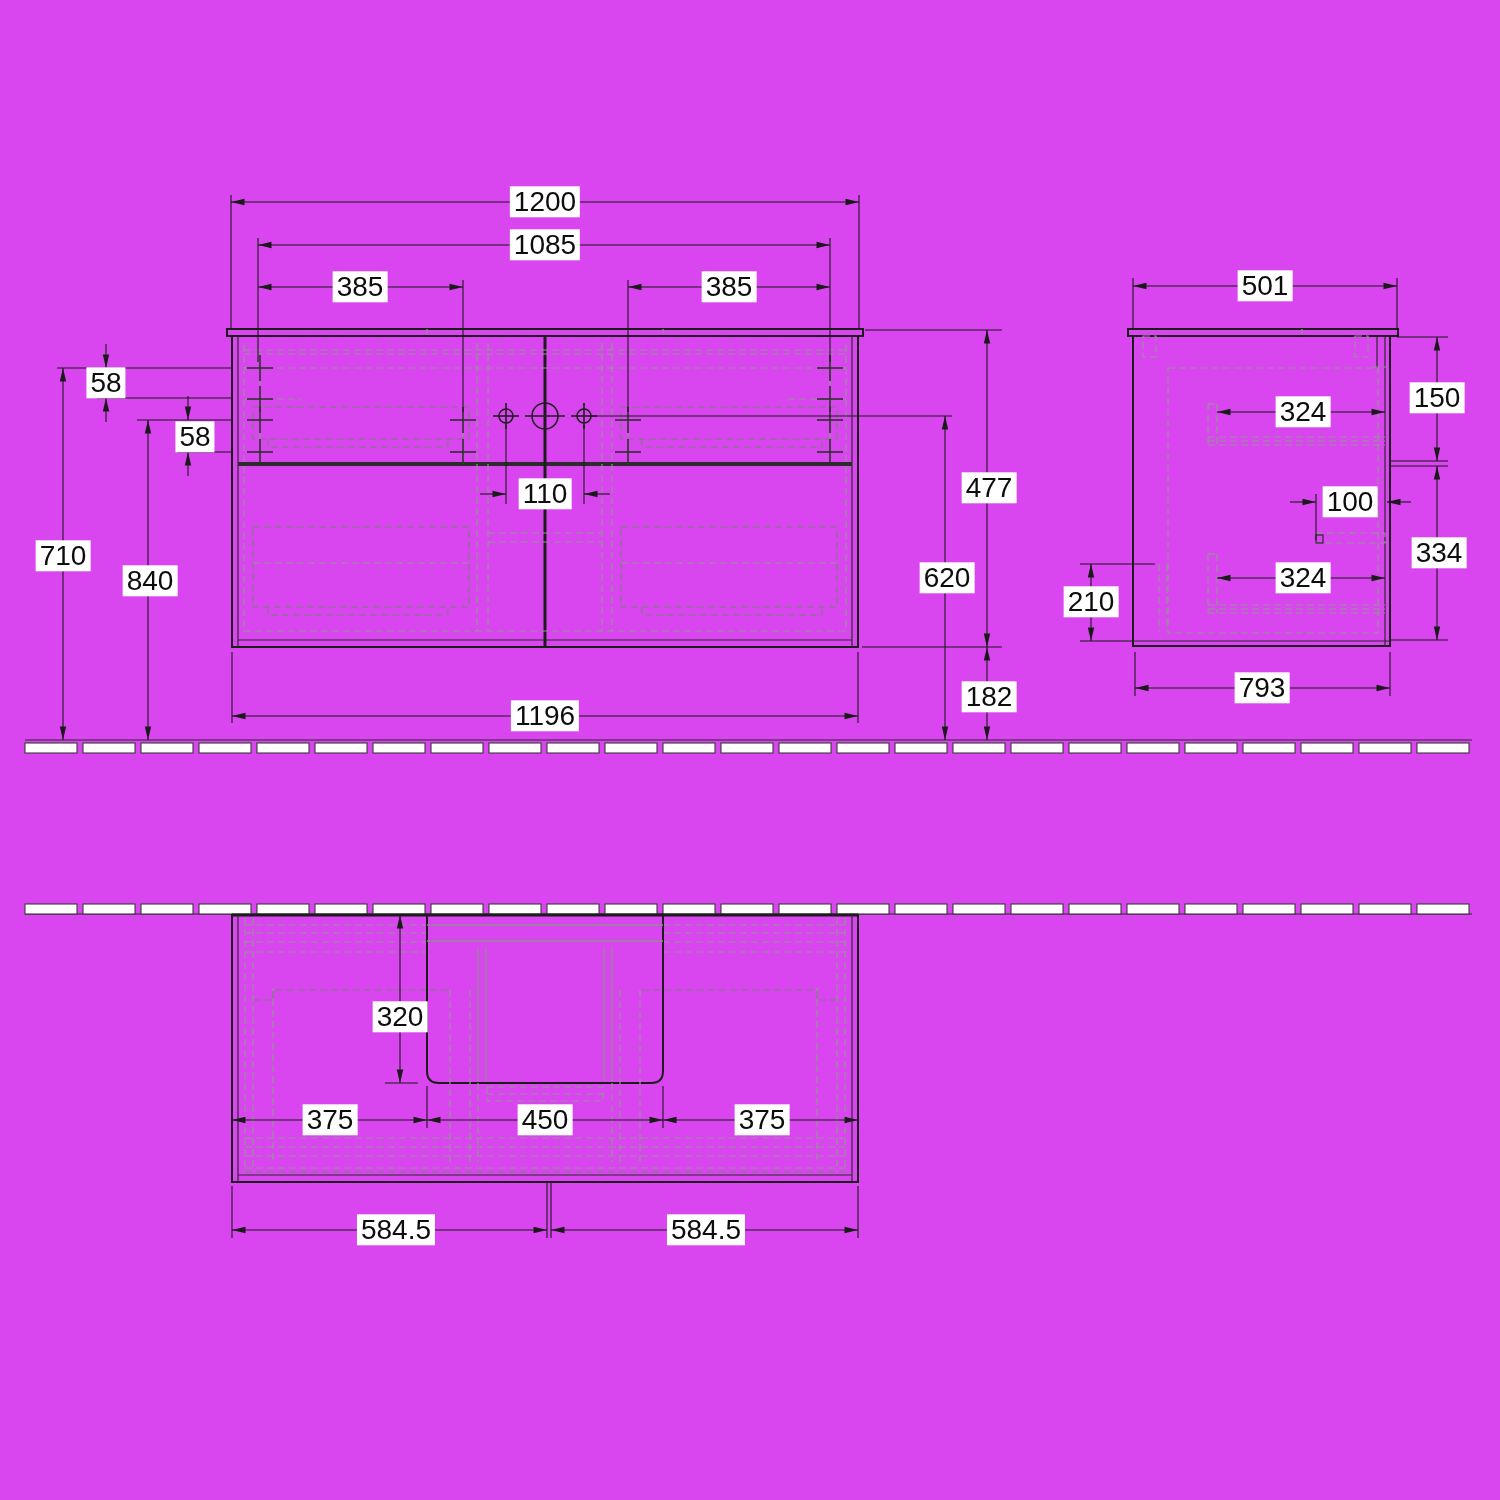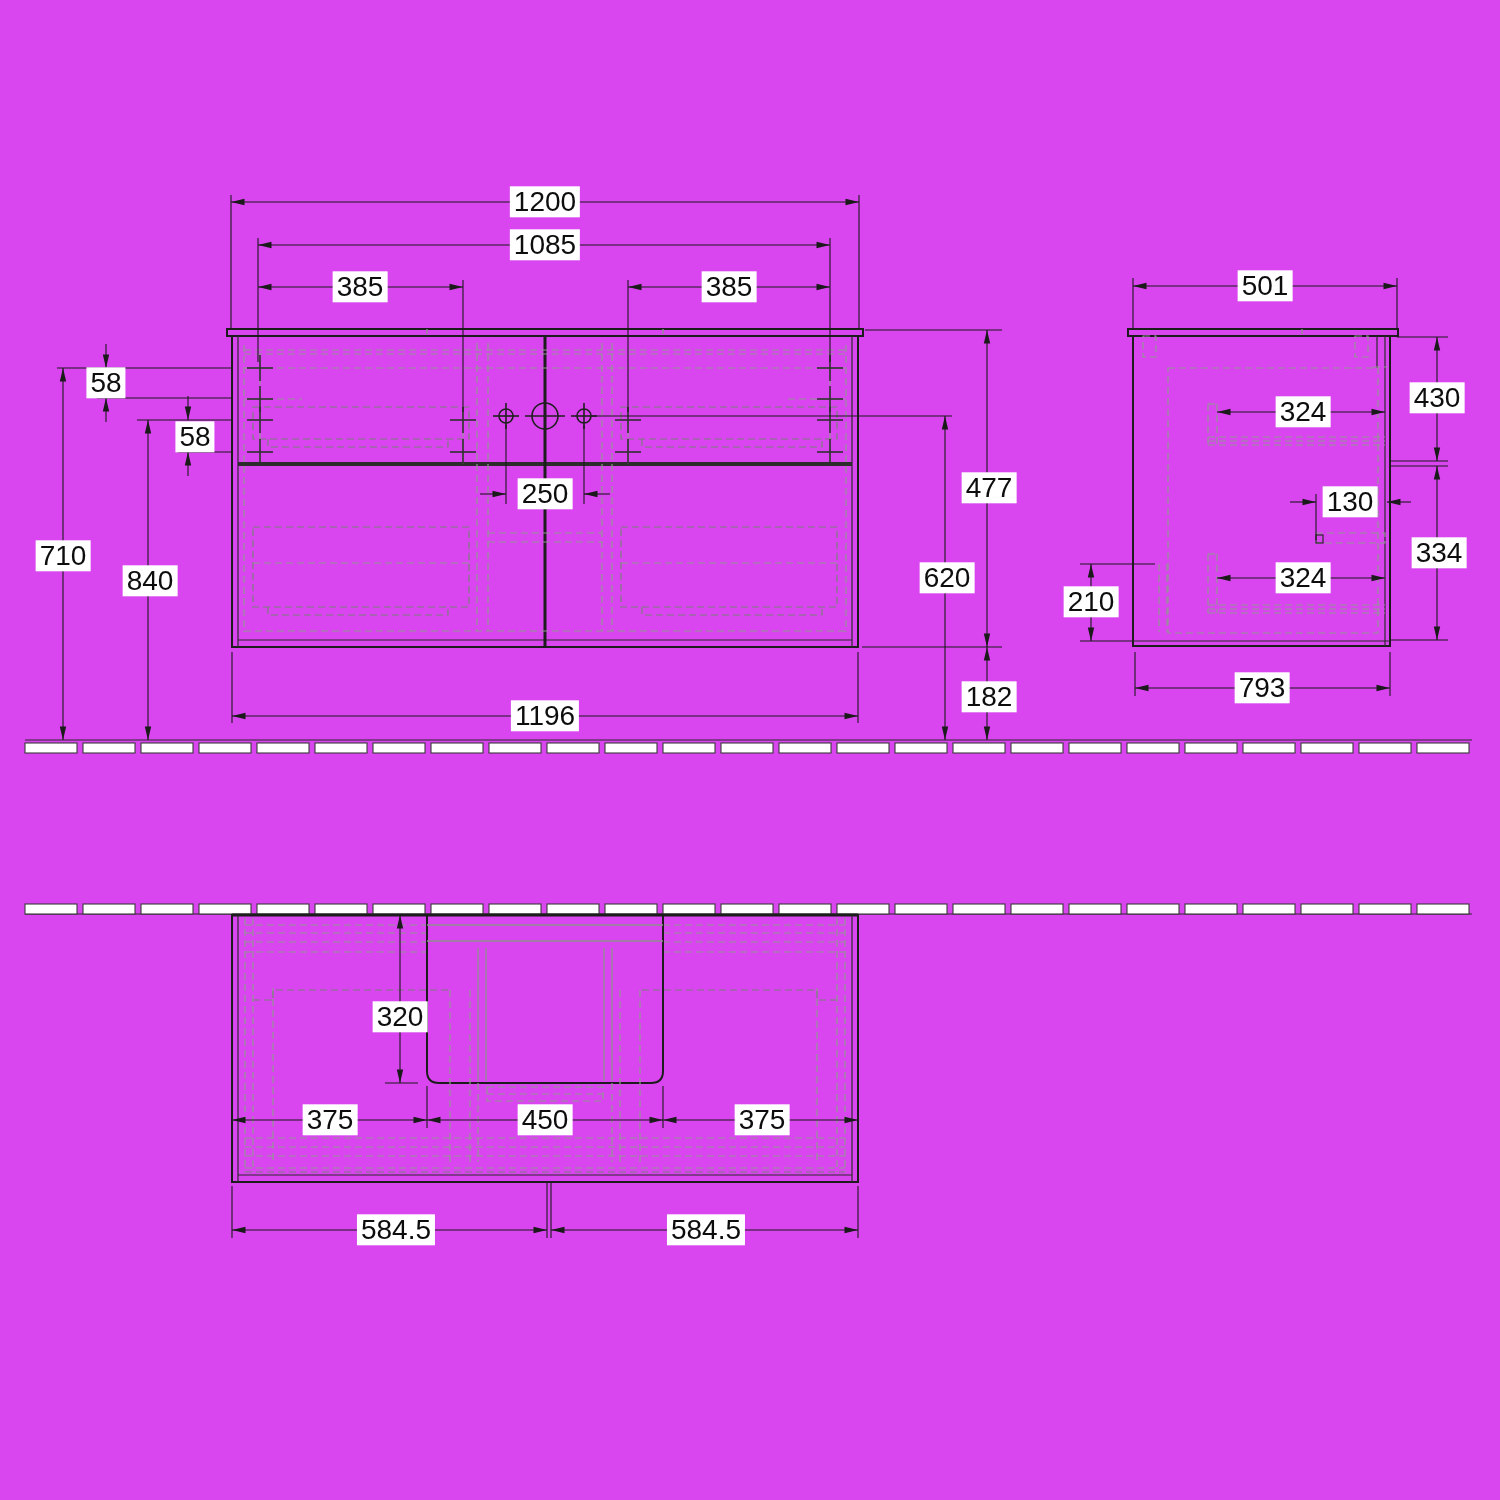--- a/index.html
+++ b/index.html
@@ -354,30 +354,30 @@
 </svg>
 
 <div class="dim-label" style="left:545px;top:202px">1200</div>
 <div class="dim-label" style="left:545px;top:245px">1085</div>
 <div class="dim-label" style="left:360px;top:287px">385</div>
 <div class="dim-label" style="left:729px;top:287px">385</div>
 <div class="dim-label" style="left:106px;top:383px">58</div>
 <div class="dim-label" style="left:195px;top:437px">58</div>
 <div class="dim-label" style="left:63px;top:556px">710</div>
 <div class="dim-label" style="left:150px;top:581px">840</div>
-<div class="dim-label" style="left:545px;top:494px">250</div>
+<div class="dim-label" style="left:545px;top:494px">110</div>
 <div class="dim-label" style="left:545px;top:716px">1196</div>
 <div class="dim-label" style="left:989px;top:488px">477</div>
 <div class="dim-label" style="left:947px;top:578px">620</div>
 <div class="dim-label" style="left:989px;top:697px">182</div>
 
 <div class="dim-label" style="left:1265px;top:286px">501</div>
-<div class="dim-label" style="left:1437px;top:398px">430</div>
+<div class="dim-label" style="left:1437px;top:398px">150</div>
 <div class="dim-label" style="left:1303px;top:412px">324</div>
-<div class="dim-label" style="left:1350px;top:502px">130</div>
+<div class="dim-label" style="left:1350px;top:502px">100</div>
 <div class="dim-label" style="left:1439px;top:553px">334</div>
 <div class="dim-label" style="left:1303px;top:578px">324</div>
 <div class="dim-label" style="left:1091px;top:602px">210</div>
 <div class="dim-label" style="left:1262px;top:688px">793</div>
 
 <div class="dim-label" style="left:400px;top:1017px">320</div>
 <div class="dim-label" style="left:330px;top:1120px">375</div>
 <div class="dim-label" style="left:545px;top:1120px">450</div>
 <div class="dim-label" style="left:762px;top:1120px">375</div>
 <div class="dim-label" style="left:396px;top:1230px">584.5</div>

